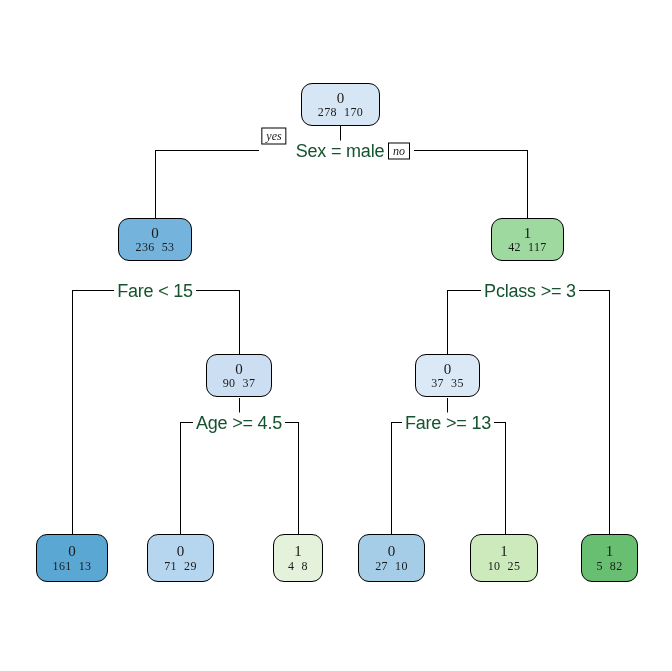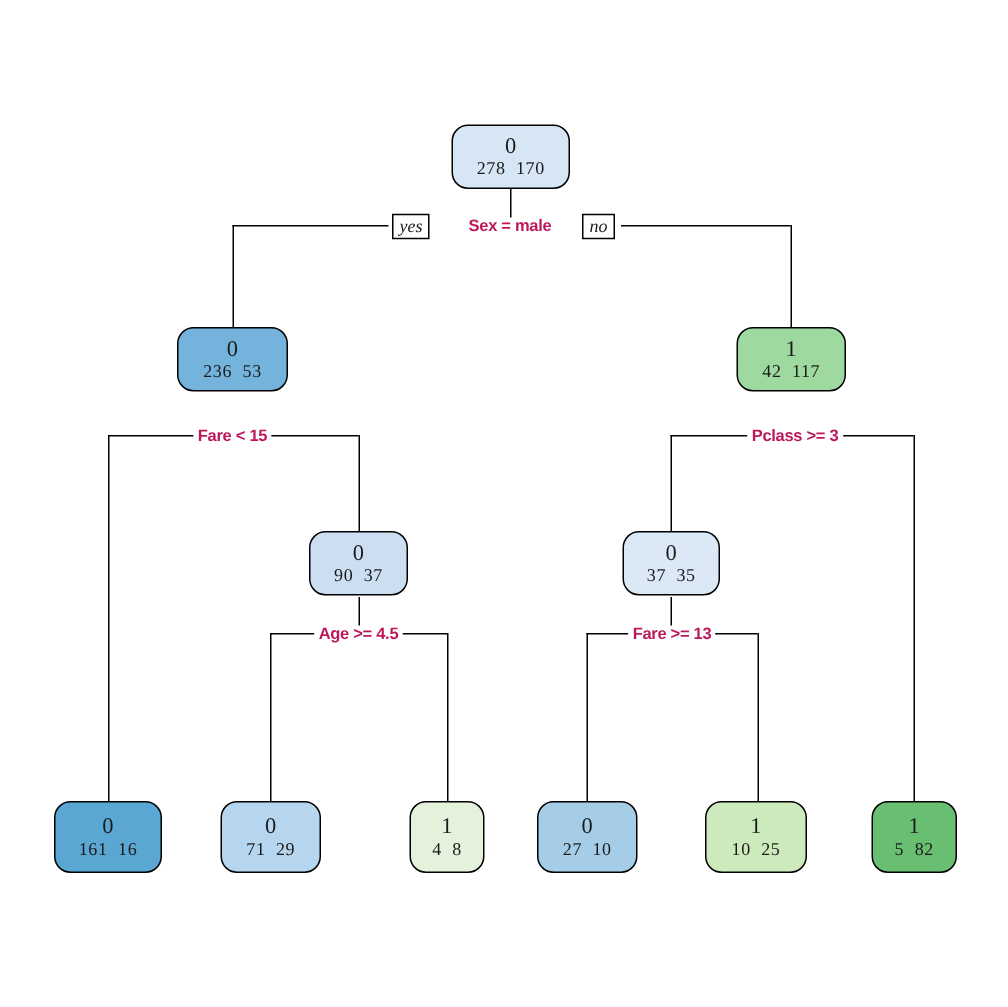--- a/index.html
+++ b/index.html
@@ -50,23 +50,23 @@
     position: absolute;
     background: #000000;
   }
   .ln-h { height: 1px; }
   .ln-v { width: 1px; }
 
   
   .split-label {
     position: absolute;
     font-family: "Liberation Sans", sans-serif;
-    font-weight: bold;
-    font-size: 11px;
-    color: #be185d;
+    font-weight: normal;
+    font-size: 18px;
+    color: #14532d;
     white-space: nowrap;
     background: #ffffff;
     padding: 0 3px;
     transform: translate(-50%, -50%);
     letter-spacing: -0.2px;
   }
   
   .yn-tag {
     position: absolute;
     font-family: "Liberation Serif", serif;
@@ -107,21 +107,21 @@
   <div class="ln ln-h" style="left:180px; top:422px; width:118px;"></div>
   <div class="ln ln-v" style="left:180px; top:422px; height:112px;"></div>
   <div class="ln ln-v" style="left:298px; top:422px; height:112px;"></div>
 
   <div class="ln ln-v" style="left:447px; top:398px; height:24px;"></div>
   <div class="ln ln-h" style="left:391px; top:422px; width:114px;"></div>
   <div class="ln ln-v" style="left:391px; top:422px; height:112px;"></div>
   <div class="ln ln-v" style="left:505px; top:422px; height:112px;"></div>
 
   <div class="split-label" style="left:340px; top:151px;">Sex = male</div>
-  <div class="yn-tag" style="left:274px; top:151px;">yes</div>
+  <div class="yn-tag" style="left:274px; top:136px;">yes</div>
   <div class="yn-tag" style="left:399px; top:151px;">no</div>
 
   <div class="split-label" style="left:155px; top:291px;text-align:right;">Fare &lt; 15</div>
   <div class="split-label" style="left:530px; top:291px;">Pclass &gt;= 3</div>
   <div class="split-label" style="left:239px; top:423px;">Age &gt;= 4.5</div>
   <div class="split-label" style="left:448px; top:423px;">Fare &gt;= 13</div>
 
   <div class="node" style="left:301px; top:83px; width:79px; height:43px; background:#d7e6f5;">
     <div class="node-class">0</div>
     <div class="node-counts"><span>278</span><span class="c2">170</span></div>
@@ -142,21 +142,21 @@
     <div class="node-counts"><span>90</span><span class="c2">37</span></div>
   </div>
 
   <div class="node" style="left:415px; top:354px; width:65px; height:43px; background:#dbe9f7;">
     <div class="node-class">0</div>
     <div class="node-counts"><span>37</span><span class="c2">35</span></div>
   </div>
 
   <div class="node" style="left:36px; top:534px; width:72px; height:48px; background:#5ba7d4;">
     <div class="node-class">0</div>
-    <div class="node-counts"><span>161</span><span class="c2">16</span></div>
+    <div class="node-counts"><span>161</span><span class="c2">13</span></div>
   </div>
 
   <div class="node" style="left:147px; top:534px; width:67px; height:48px; background:#b6d5ee;">
     <div class="node-class">0</div>
     <div class="node-counts"><span>71</span><span class="c2">29</span></div>
   </div>
 
   <div class="node" style="left:273px; top:534px; width:50px; height:48px; background:#e4f2dc;">
     <div class="node-class">1</div>
     <div class="node-counts"><span>4</span><span class="c2">8</span></div>

